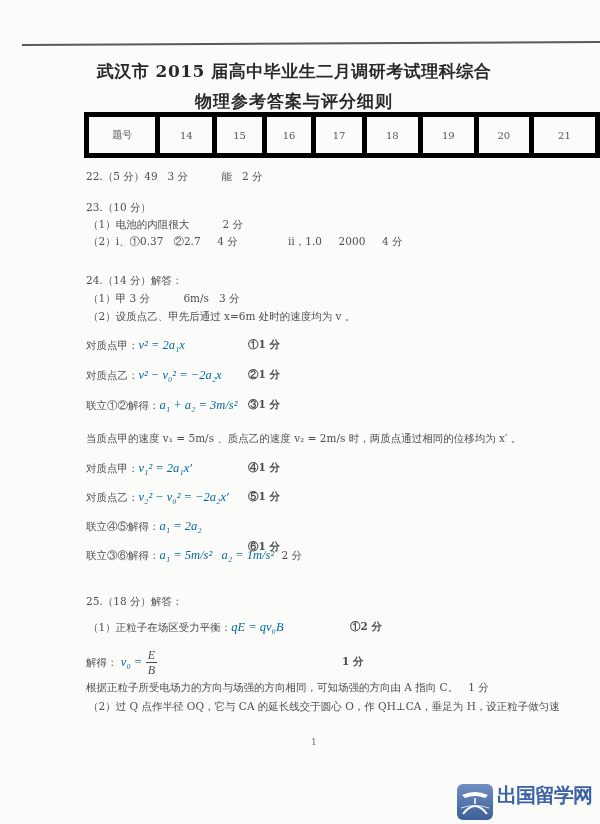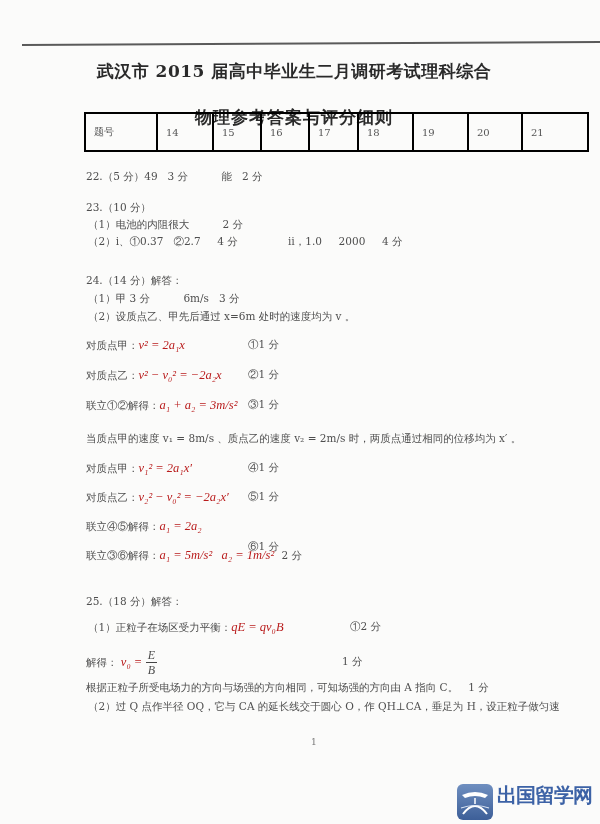--- a/index.html
+++ b/index.html
@@ -12,33 +12,33 @@
   .top-rule {
     position:absolute; left:22px; top:44px; width:578px; height:0;
     border-top:2px solid #5a5a5a;
     transform:rotate(-0.3deg); transform-origin:left center;
   }
   .title {
     position:absolute; left:0; width:588px; text-align:center;
     color:#2a2a2a; font-weight:bold;
   }
   .title1 { top:60px; font-size:17px; letter-spacing:0.5px; }
-  .title2 { top:90px; font-size:17px; letter-spacing:1px;margin-top:16px; }
+  .title2 { top:90px; font-size:17px; letter-spacing:1px; }
   table.answers {
     position:absolute; left:84px; top:112px;
     border-collapse:collapse; font-size:10px; color:#555;
   }
   table.answers td {
-    border:2px solid #000000; height:20px; padding:8px;
+    border:5px solid #000000; height:20px; text-align:center; padding:8px;
   }
   .line {
     position:absolute; left:86px; font-size:10.5px; white-space:nowrap; color:#4e4e4e;
   }
-  .math { font-family:"Liberation Serif", serif; font-style:italic; font-size:12.5px; color:#b91c1c; }
-  .mark { position:absolute; font-size:10.5px; color:#4e4e4e; white-space:nowrap; }
+  .math { font-family:"Liberation Serif", serif; font-style:italic; font-size:12.5px; color:#0369a1; }
+  .mark { position:absolute; font-size:10.5px; color:#4e4e4e; white-space:nowrap;font-weight:bold; }
   .frac { display:inline-block; vertical-align:middle; text-align:center; font-family:"Liberation Serif", serif; font-style:italic; font-size:12px; }
   .frac .num { display:block; border-bottom:1px solid #444; padding:0 2px; line-height:14px; }
   .frac .den { display:block; line-height:14px; }
   .page-num { position:absolute; left:311px; top:737px; font-size:9px; color:#777; }
   .logo { position:absolute; left:457px; top:782px; width:140px; height:40px; }
   .logo-badge {
     position:absolute; left:0; top:2px; width:36px; height:36px; border-radius:6px;
     background:linear-gradient(180deg,#6f8fc0,#3d5f98);
   }
   .logo-cn {
@@ -94,21 +94,21 @@
 <div class="line" style="top:368px">
   <span>对质点乙：</span><span class="math">v² − v₀² = −2a₂x</span>
 </div>
 <div class="mark" style="left:248px; top:368px">②1 分</div>
 
 <div class="line" style="top:398px">
   <span>联立①②解得：</span><span class="math">a₁ + a₂ = 3m/s²</span>
 </div>
 <div class="mark" style="left:248px; top:398px">③1 分</div>
 
-<div class="line" style="top:432px">当质点甲的速度 v₁ = 8m/s 、质点乙的速度 v₂ = 2m/s 时，两质点通过相同的位移均为 x′ 。</div>
+<div class="line" style="top:432px">当质点甲的速度 v₁ = 5m/s 、质点乙的速度 v₂ = 2m/s 时，两质点通过相同的位移均为 x′ 。</div>
 
 <div class="line" style="top:461px">
   <span>对质点甲：</span><span class="math">v₁² = 2a₁x′</span>
 </div>
 <div class="mark" style="left:248px; top:461px">④1 分</div>
 
 <div class="line" style="top:490px">
   <span>对质点乙：</span><span class="math">v₂² − v₀² = −2a₂x′</span>
 </div>
 <div class="mark" style="left:248px; top:490px">⑤1 分</div>

